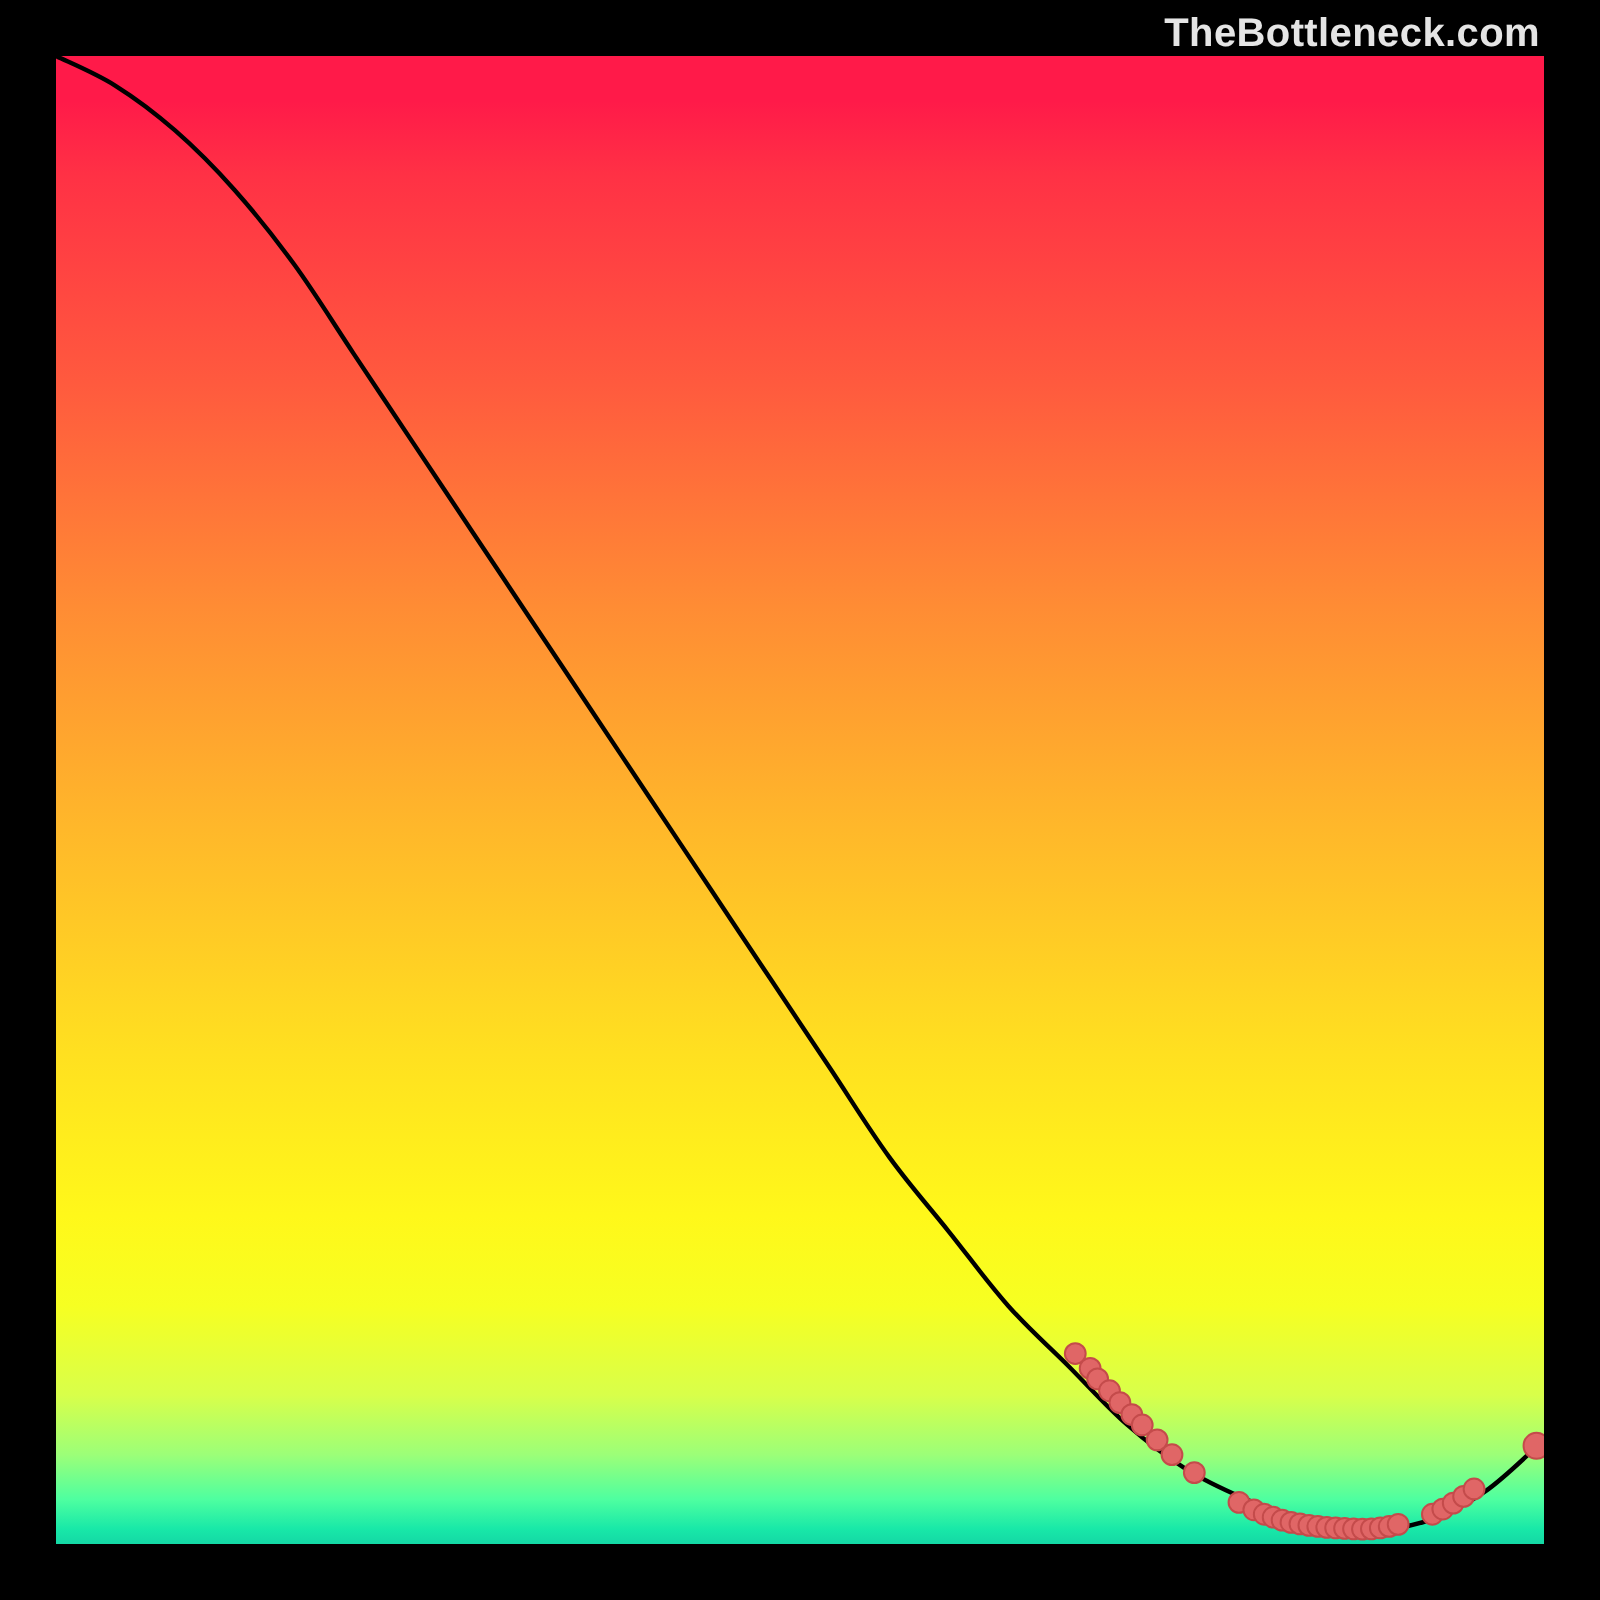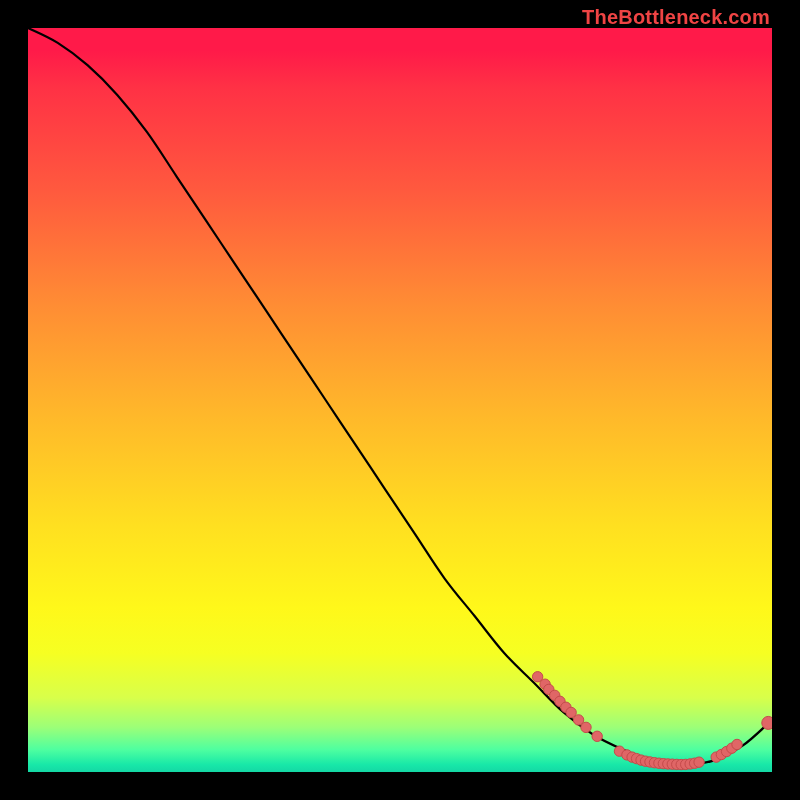--- a/index.html
+++ b/index.html
@@ -41,21 +41,21 @@
       #4effa0 97%,
       #18e8a8 99%,
       #14d8a5 100%
     );
   }
   
   .attrib {
     position: absolute;
     top: 6px;
     right: 30px;
-    color: #ef4444;
+    color: #e5e5e5;
     font-size: 20px;
     font-weight: 600;
     letter-spacing: 0.2px;
     user-select: none;
   }
   
   svg.curve {
     position: absolute;
     left: 28px;
     top: 28px;

